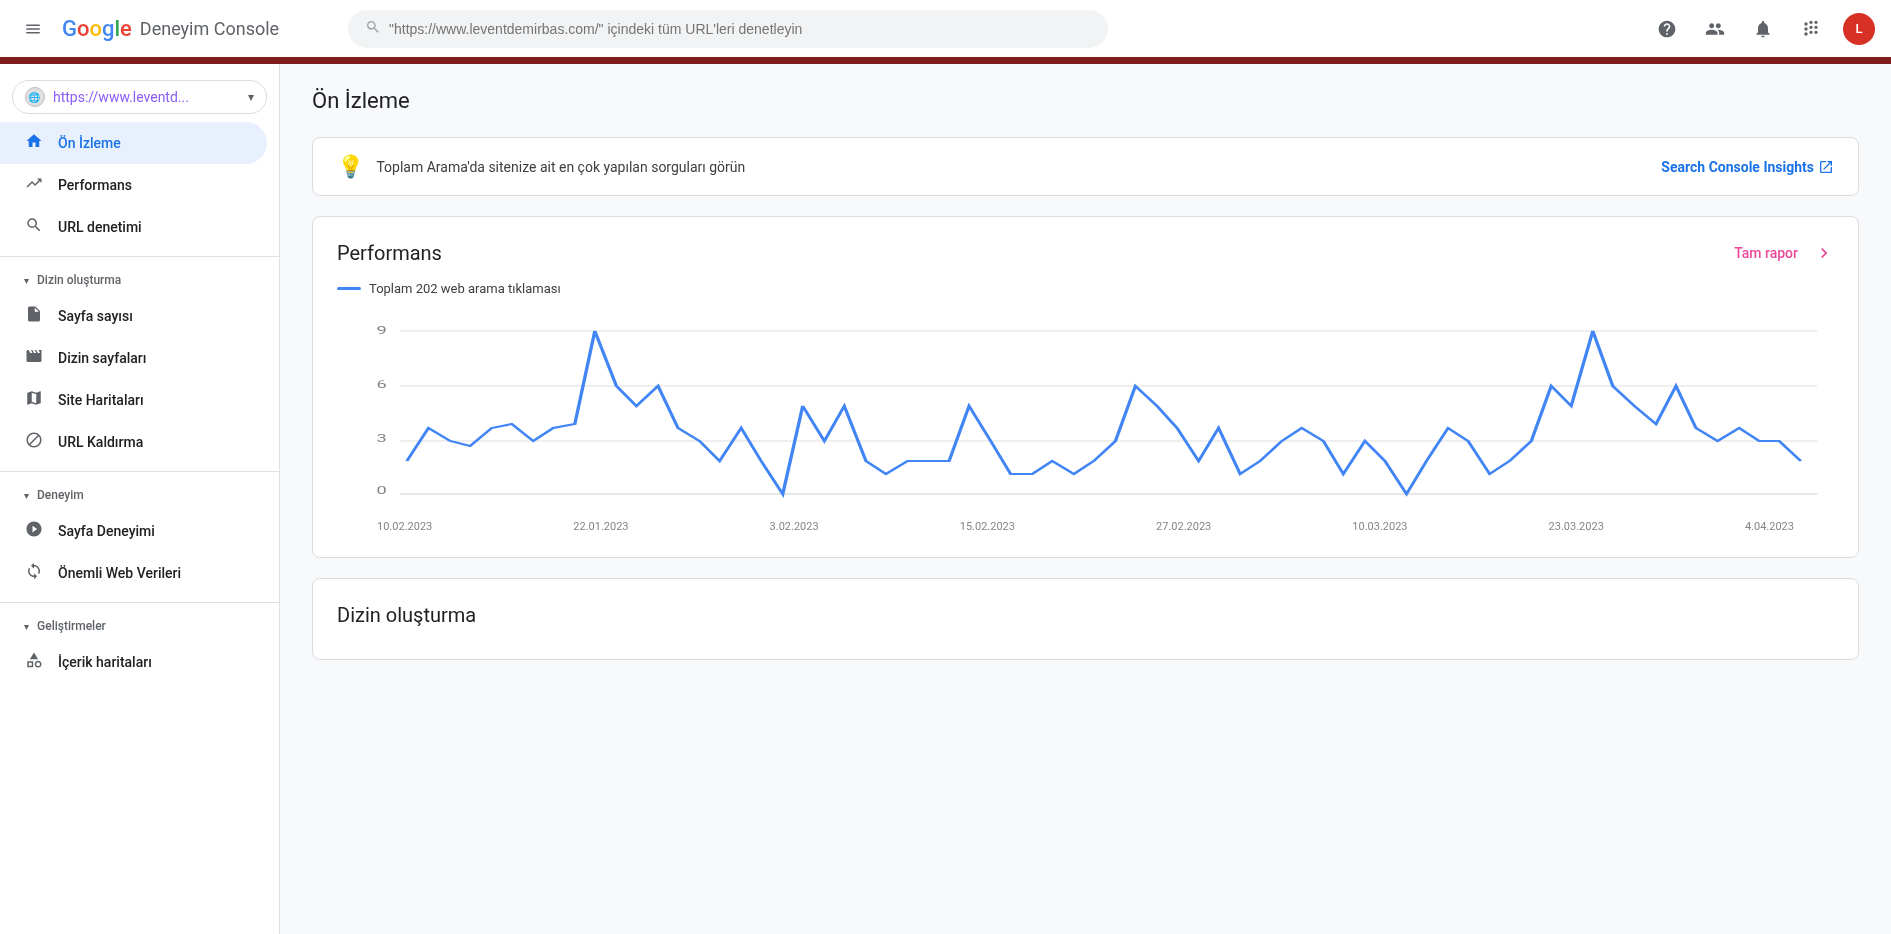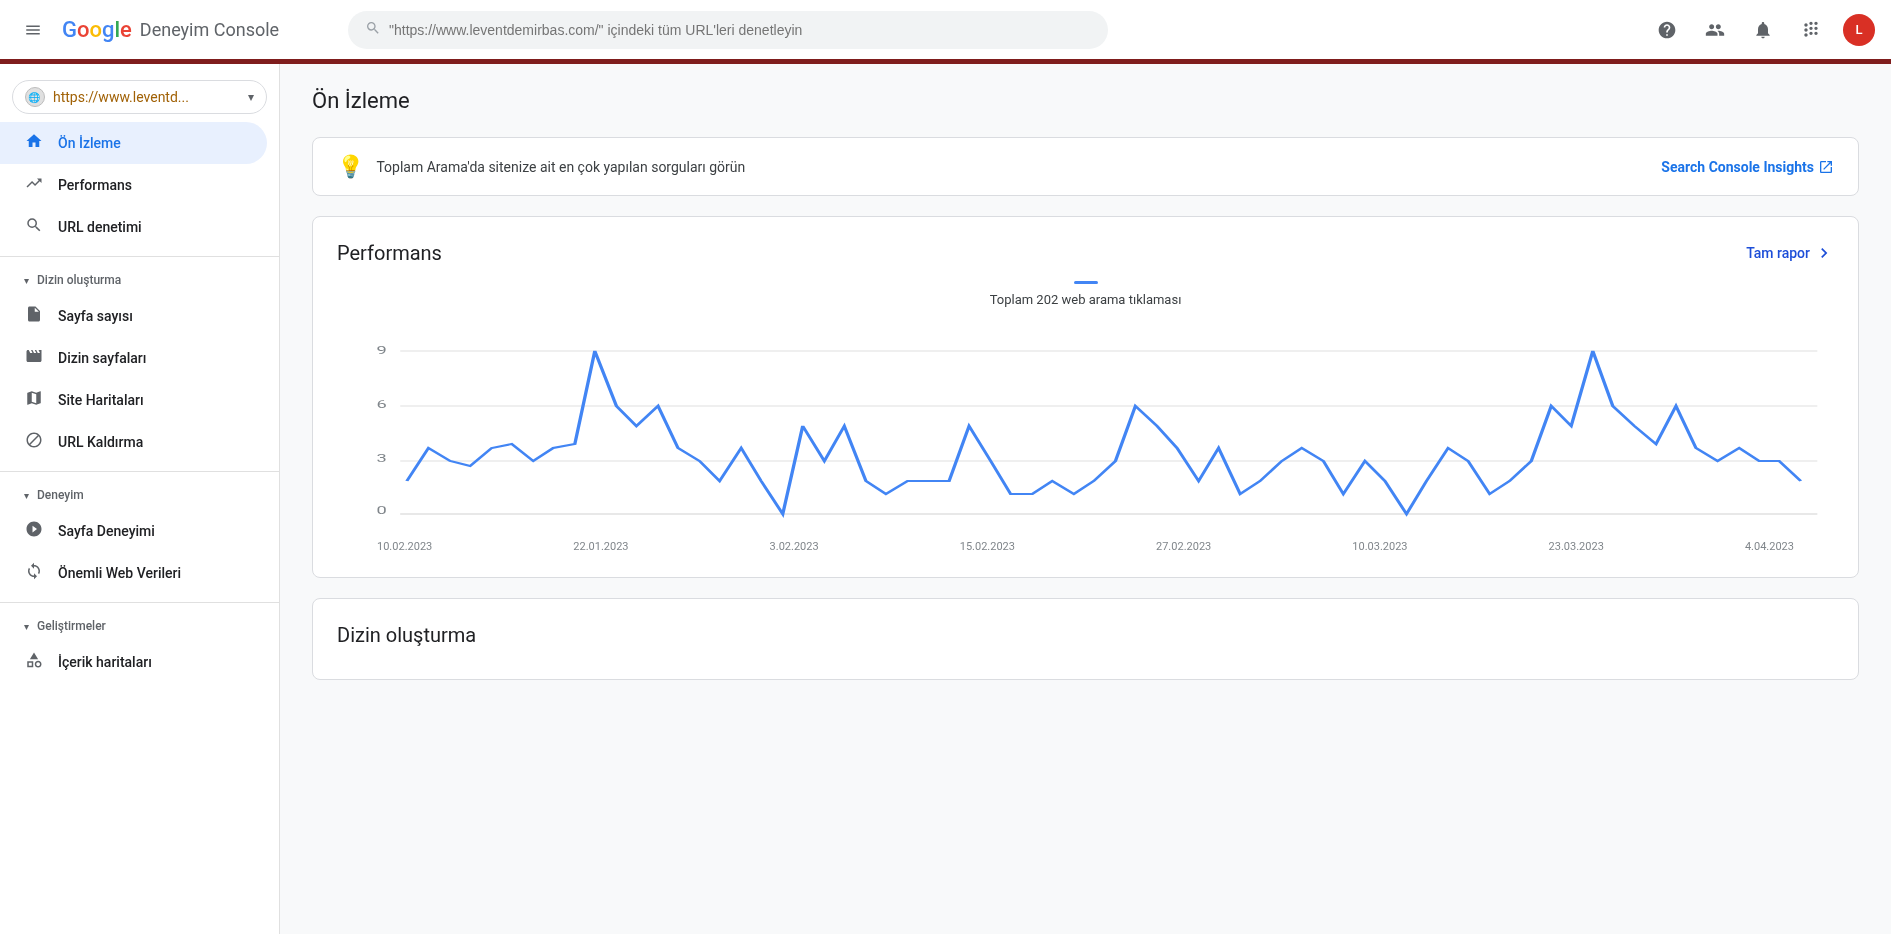--- a/index.html
+++ b/index.html
@@ -14,21 +14,21 @@
       flex-direction: column;
     }
 
     
     .topbar {
       display: flex;
       align-items: center;
       background: #fff;
       height: 64px;
       padding: 0 16px;
-      border-bottom: 5px solid #7f1d1d;
+      border-bottom: 7px solid #7f1d1d;
       gap: 12px;
       flex-shrink: 0;
       z-index: 100;
     }
     .topbar-left {
       display: flex;
       align-items: center;
       gap: 12px;
       min-width: 320px;
     }
@@ -135,21 +135,21 @@
       border-radius: 50%;
       display: flex;
       align-items: center;
       justify-content: center;
       font-size: 10px;
       color: #5f6368;
       border: 1px solid #bdbdbd;
     }
     .site-url {
       font-size: 14px;
-      color: #a16207;
+      color: #8b5cf6;
       flex: 1;
     }
     .dropdown-icon { color: #5f6368; font-size: 12px; }
 
     .site-selector-wrapper {
       margin: 8px 12px;
       border: 1px solid #dadce0;
       border-radius: 24px;
       padding: 6px 12px;
       display: flex;
@@ -249,39 +249,38 @@
       align-items: center;
       justify-content: space-between;
       margin-bottom: 16px;
     }
     .card-title {
       font-size: 20px;
       font-weight: 400;
       color: #202124;
     }
     .card-link {
-      color: #1d4ed8;
+      color: #ec4899;
       font-size: 14px;
       font-weight: 500;
       display: flex;
       align-items: center;
-      gap: 4px;
+      gap: 16px;
       cursor: pointer;
       text-decoration: none;
       margin-left: 20px;
     }
 
     .chart-legend {
       display: flex;
       align-items: center;
       gap: 8px;
-      margin-bottom: 29px;
+      margin-bottom: 20px;
       font-size: 13px;
       color: #3c4043;
-      flex-direction: column;
     }
     .legend-line {
       width: 24px;
       height: 3px;
       background: #4285f4;
       border-radius: 2px;
     }
 
     
     .chart-area {

